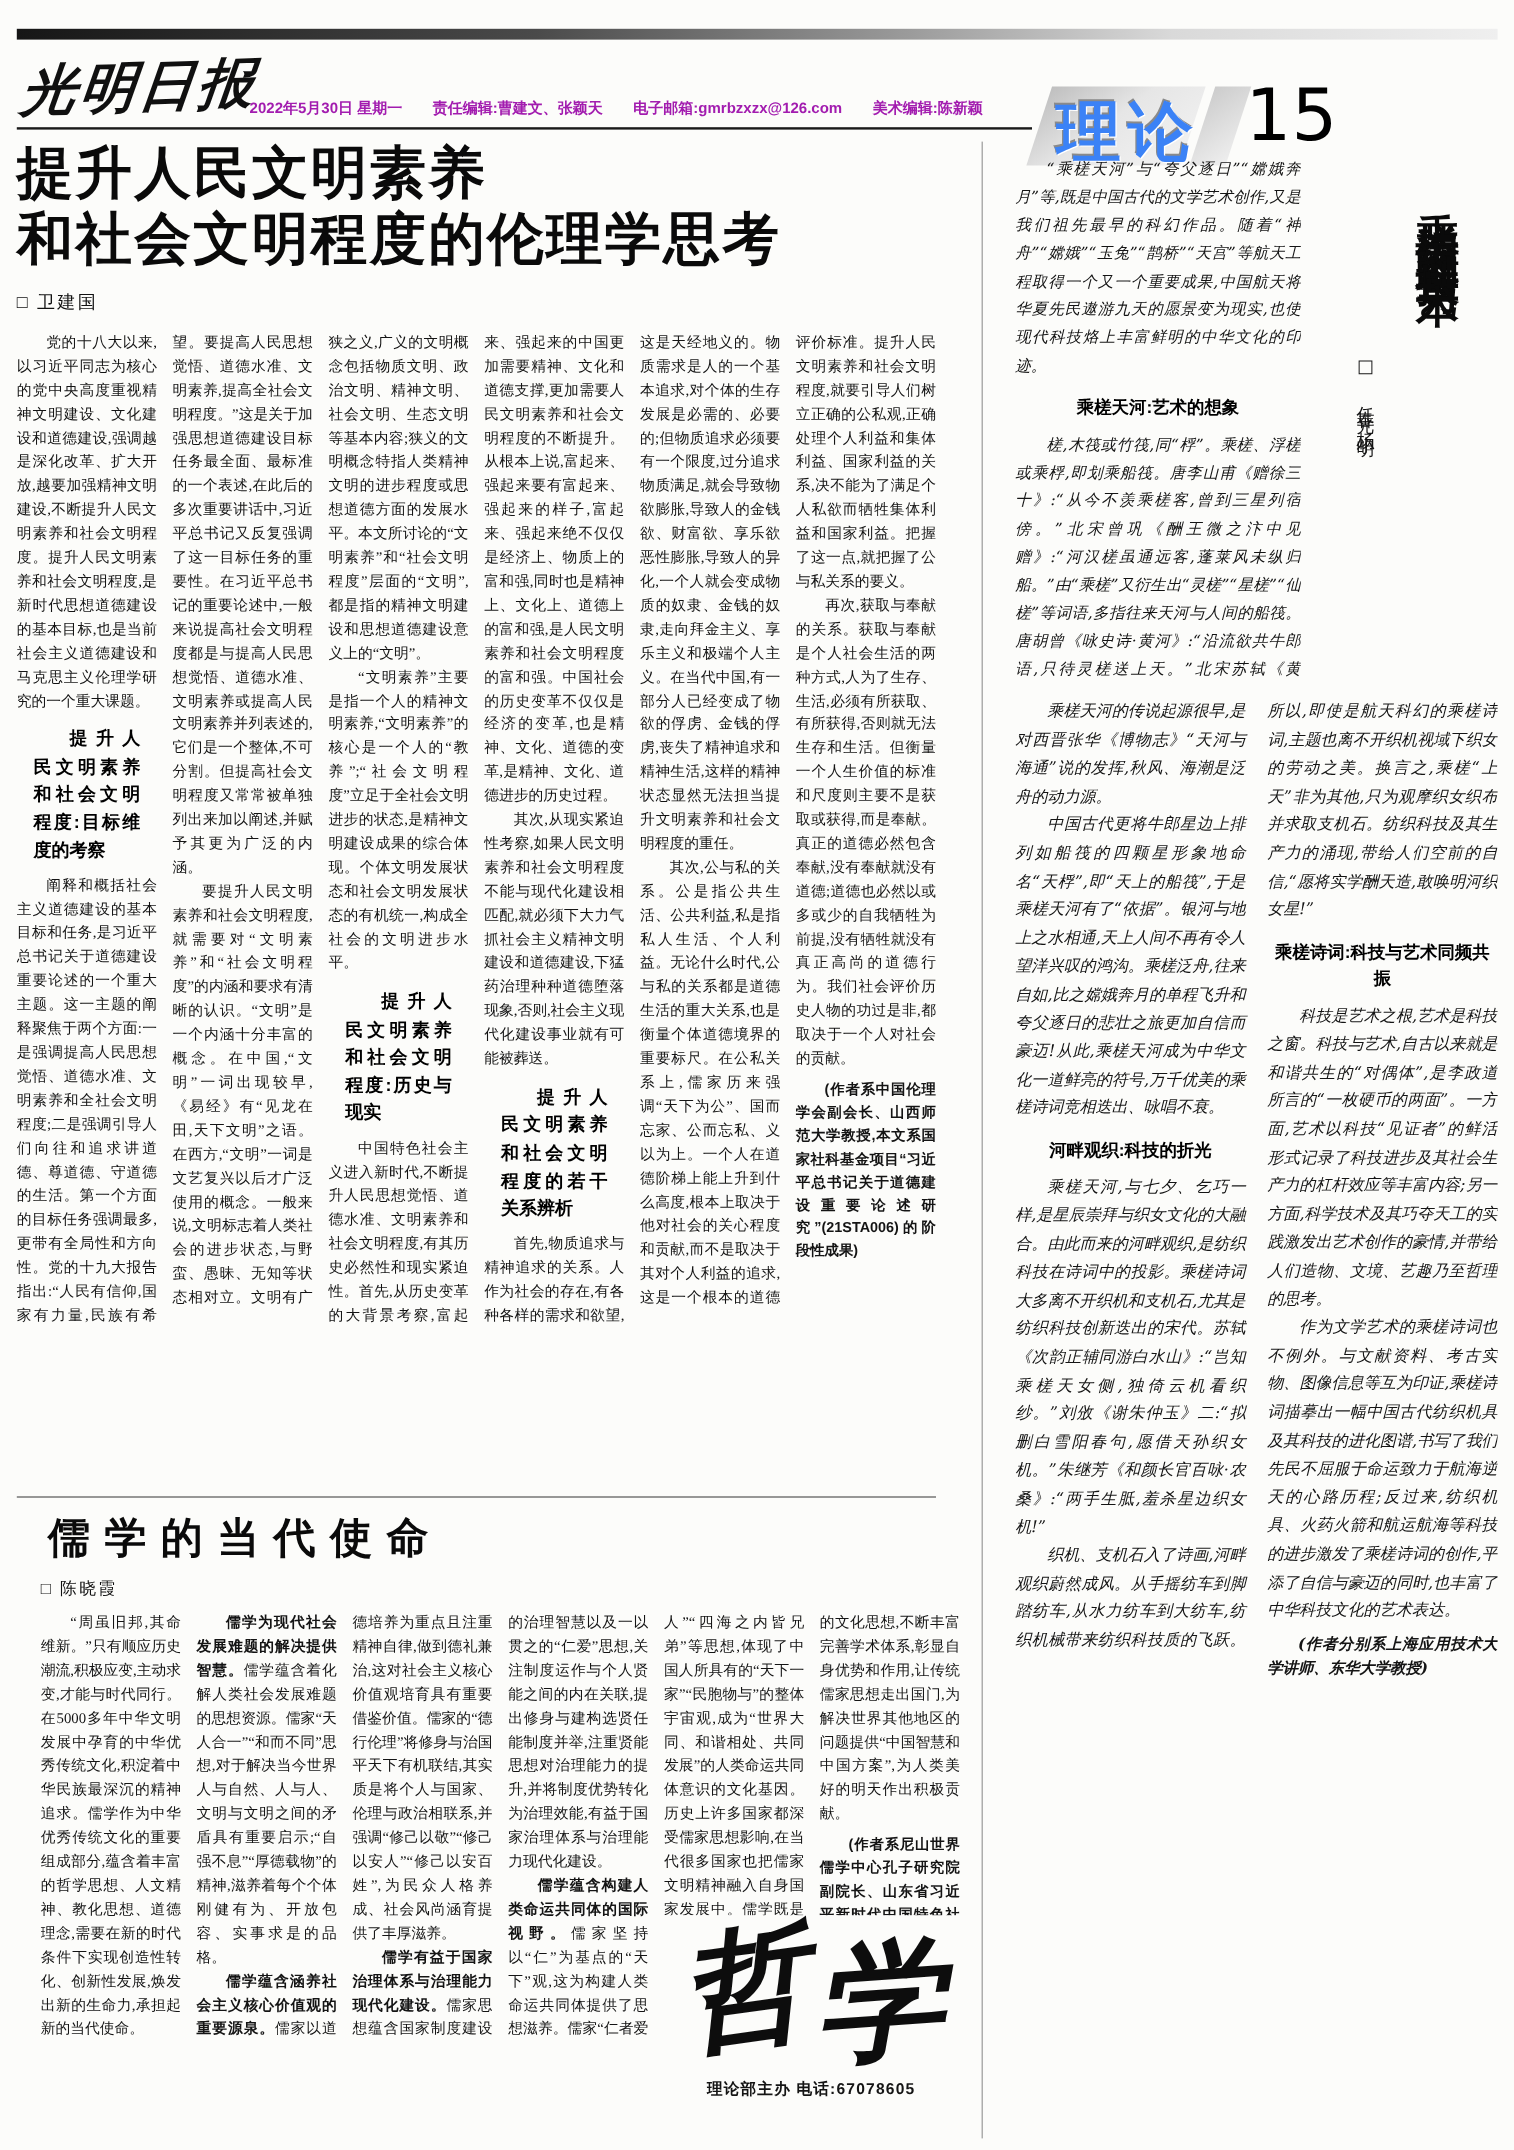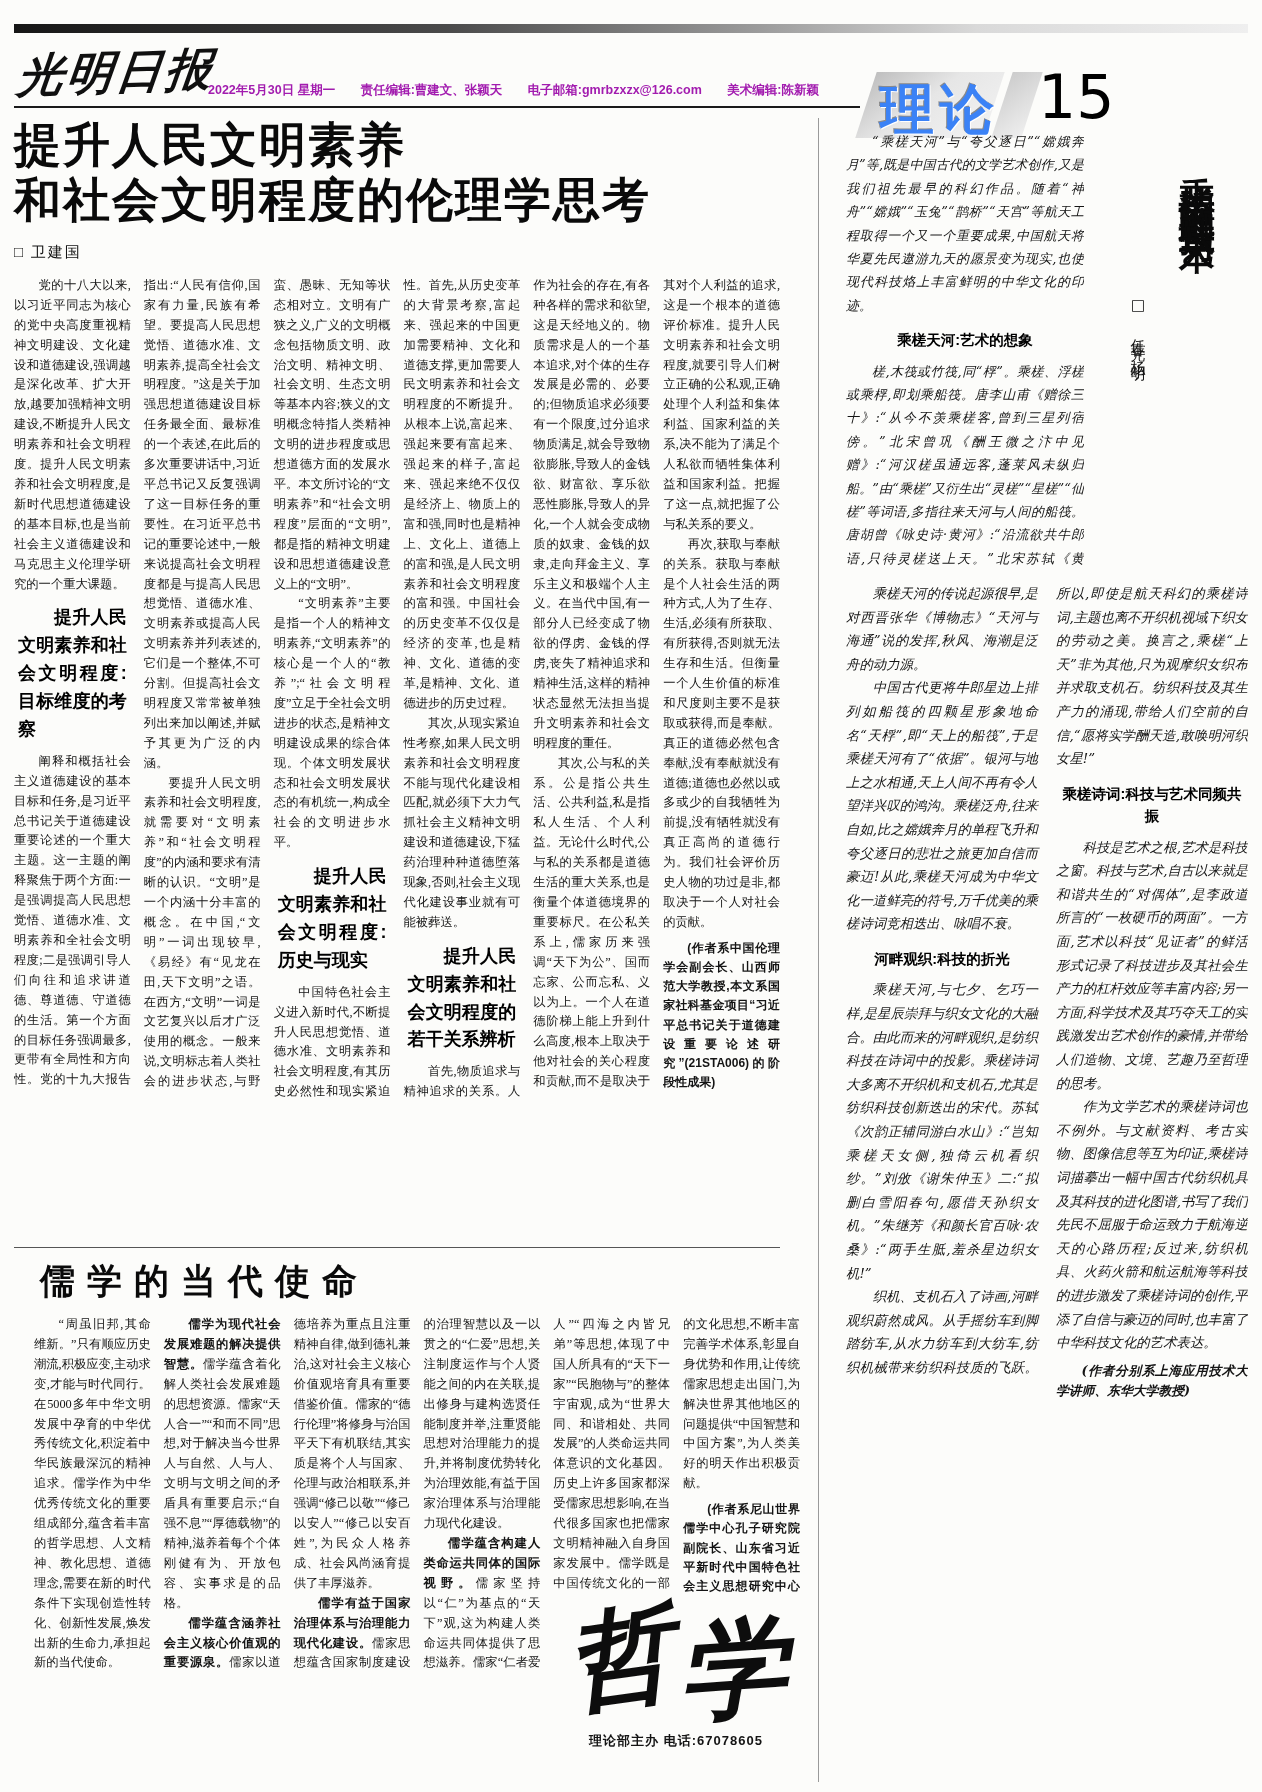--- a/index.html
+++ b/index.html
@@ -28,22 +28,22 @@
   .page-number{position:absolute;left:1038px;top:62px;font-size:60px;
     font-family:"DejaVu Sans",sans-serif;font-weight:400;color:#000;}
   
   .main-article{position:absolute;left:14px;top:118px;width:766px;}
   .main-headline{margin:0;font-size:47px;line-height:1.18;font-weight:900;
     letter-spacing:2px;color:#0a0a0a;width:680px;}
   .byline{margin-top:14px;font-size:15px;letter-spacing:2px;color:#111;}
   .col-body{margin-top:14px;height:942px;overflow:hidden;
     column-count:6;column-gap:13px;text-align:justify;font-size:12.3px;line-height:1.62;}
   .flow-p{margin:0;text-indent:2em;}
-  .flow-head{font-family:"Liberation Sans",sans-serif;font-weight:bold;font-size:18px;
-    line-height:1.55;margin:10px 4px 8px;text-indent:2em;color:#000;}
+  .flow-head{font-family:"Liberation Sans",sans-serif;font-weight:bold;font-size:15px;
+    line-height:1.55;margin:10px 14px 8px;text-indent:2em;color:#000;}
   .flow-note{margin:6px 0 0;font-family:"Liberation Sans",sans-serif;font-weight:bold;
     font-size:12px;line-height:1.6;text-indent:2em;}
   .flow-p b{font-family:"Liberation Sans",sans-serif;}
   
   .h-divider{position:absolute;left:14px;top:1247px;width:766px;border-top:1px solid #555;}
   .ruxue{position:absolute;left:14px;top:1258px;width:766px;margin-left:20px;}
   .ruxue-title{margin:0 0 0 6px;font-size:35px;font-weight:900;letter-spacing:12px;color:#0a0a0a;}
   .ruxue-byline{margin-top:10px;font-size:14px;letter-spacing:2px;}
   .ruxue-body{margin-top:10px;height:402px;overflow:hidden;
     column-count:6;column-gap:13px;text-align:justify;font-size:12.3px;line-height:1.62;}
@@ -107,20 +107,21 @@
       <p class="flow-p">首先,物质追求与精神追求的关系。人作为社会的存在,有各种各样的需求和欲望,这是天经地义的。物质需求是人的一个基本追求,对个体的生存发展是必需的、必要的;但物质追求必须要有一个限度,过分追求物质满足,就会导致物欲膨胀,导致人的金钱欲、财富欲、享乐欲恶性膨胀,导致人的异化,一个人就会变成物质的奴隶、金钱的奴隶,走向拜金主义、享乐主义和极端个人主义。在当代中国,有一部分人已经变成了物欲的俘虏、金钱的俘虏,丧失了精神追求和精神生活,这样的精神状态显然无法担当提升文明素养和社会文明程度的重任。</p>
       <p class="flow-p">其次,公与私的关系。公是指公共生活、公共利益,私是指私人生活、个人利益。无论什么时代,公与私的关系都是道德生活的重大关系,也是衡量个体道德境界的重要标尺。在公私关系上,儒家历来强调“天下为公”、国而忘家、公而忘私、义以为上。一个人在道德阶梯上能上升到什么高度,根本上取决于他对社会的关心程度和贡献,而不是取决于其对个人利益的追求,这是一个根本的道德评价标准。提升人民文明素养和社会文明程度,就要引导人们树立正确的公私观,正确处理个人利益和集体利益、国家利益的关系,决不能为了满足个人私欲而牺牲集体利益和国家利益。把握了这一点,就把握了公与私关系的要义。</p>
       <p class="flow-p">再次,获取与奉献的关系。获取与奉献是个人社会生活的两种方式,人为了生存、生活,必须有所获取、有所获得,否则就无法生存和生活。但衡量一个人生价值的标准和尺度则主要不是获取或获得,而是奉献。真正的道德必然包含奉献,没有奉献就没有道德;道德也必然以或多或少的自我牺牲为前提,没有牺牲就没有真正高尚的道德行为。我们社会评价历史人物的功过是非,都取决于一个人对社会的贡献。</p>
       <p class="flow-note">(作者系中国伦理学会副会长、山西师范大学教授,本文系国家社科基金项目“习近平总书记关于道德建设重要论述研究”(21STA006)的阶段性成果)</p>
     </div>
 </div>
 
 <div class="h-divider"></div>
 <div class="ruxue">
   <h2 class="ruxue-title">儒学的当代使命</h2>
+  <div class="ruxue-byline byline">□ 陈晓霞</div>
   <div class="ruxue-body">
       <p class="flow-p">“周虽旧邦,其命维新。”只有顺应历史潮流,积极应变,主动求变,才能与时代同行。在5000多年中华文明发展中孕育的中华优秀传统文化,积淀着中华民族最深沉的精神追求。儒学作为中华优秀传统文化的重要组成部分,蕴含着丰富的哲学思想、人文精神、教化思想、道德理念,需要在新的时代条件下实现创造性转化、创新性发展,焕发出新的生命力,承担起新的当代使命。</p>
       <p class="flow-p"><b>儒学为现代社会发展难题的解决提供智慧。</b>儒学蕴含着化解人类社会发展难题的思想资源。儒家“天人合一”“和而不同”思想,对于解决当今世界人与自然、人与人、文明与文明之间的矛盾具有重要启示;“自强不息”“厚德载物”的精神,滋养着每个个体刚健有为、开放包容、实事求是的品格。</p>
       <p class="flow-p"><b>儒学蕴含涵养社会主义核心价值观的重要源泉。</b>儒家以道德培养为重点且注重精神自律,做到德礼兼治,这对社会主义核心价值观培育具有重要借鉴价值。儒家的“德行伦理”将修身与治国平天下有机联结,其实质是将个人与国家、伦理与政治相联系,并强调“修己以敬”“修己以安人”“修己以安百姓”,为民众人格养成、社会风尚涵育提供了丰厚滋养。</p>
       <p class="flow-p"><b>儒学有益于国家治理体系与治理能力现代化建设。</b>儒家思想蕴含国家制度建设的治理智慧以及一以贯之的“仁爱”思想,关注制度运作与个人贤能之间的内在关联,提出修身与建构选贤任能制度并举,注重贤能思想对治理能力的提升,并将制度优势转化为治理效能,有益于国家治理体系与治理能力现代化建设。</p>
       <p class="flow-p"><b>儒学蕴含构建人类命运共同体的国际视野。</b>儒家坚持以“仁”为基点的“天下”观,这为构建人类命运共同体提供了思想滋养。儒家“仁者爱人”“四海之内皆兄弟”等思想,体现了中国人所具有的“天下一家”“民胞物与”的整体宇宙观,成为“世界大同、和谐相处、共同发展”的人类命运共同体意识的文化基因。历史上许多国家都深受儒家思想影响,在当代很多国家也把儒家文明精神融入自身国家发展中。儒学既是中国传统文化的一部分,也是世界文化宝库中的瑰宝,新时代的儒学理应担当起新的历史使命,借鉴西方先进的文化思想,不断丰富完善学术体系,彰显自身优势和作用,让传统儒家思想走出国门,为解决世界其他地区的问题提供“中国智慧和中国方案”,为人类美好的明天作出积极贡献。</p>
       <p class="flow-note">(作者系尼山世界儒学中心孔子研究院副院长、山东省习近平新时代中国特色社会主义思想研究中心研究员)</p>
     </div>
 </div>
 

